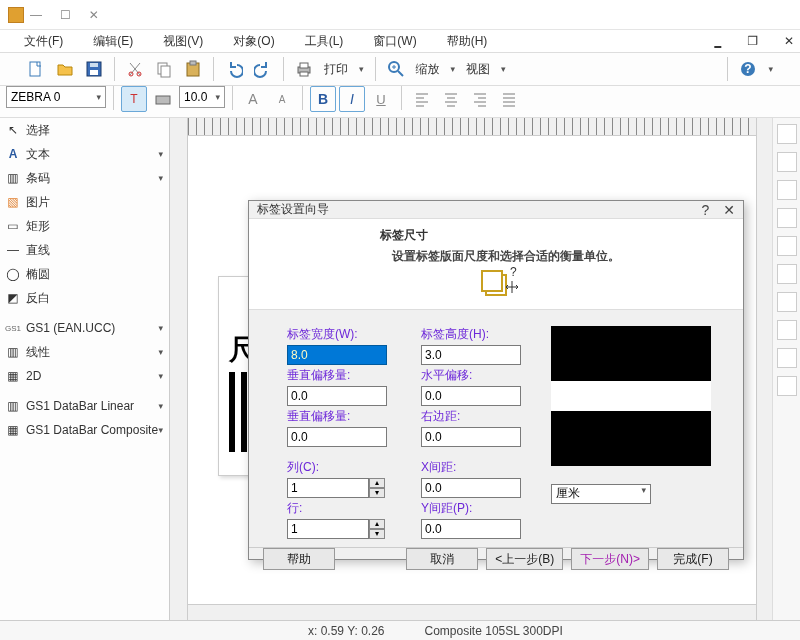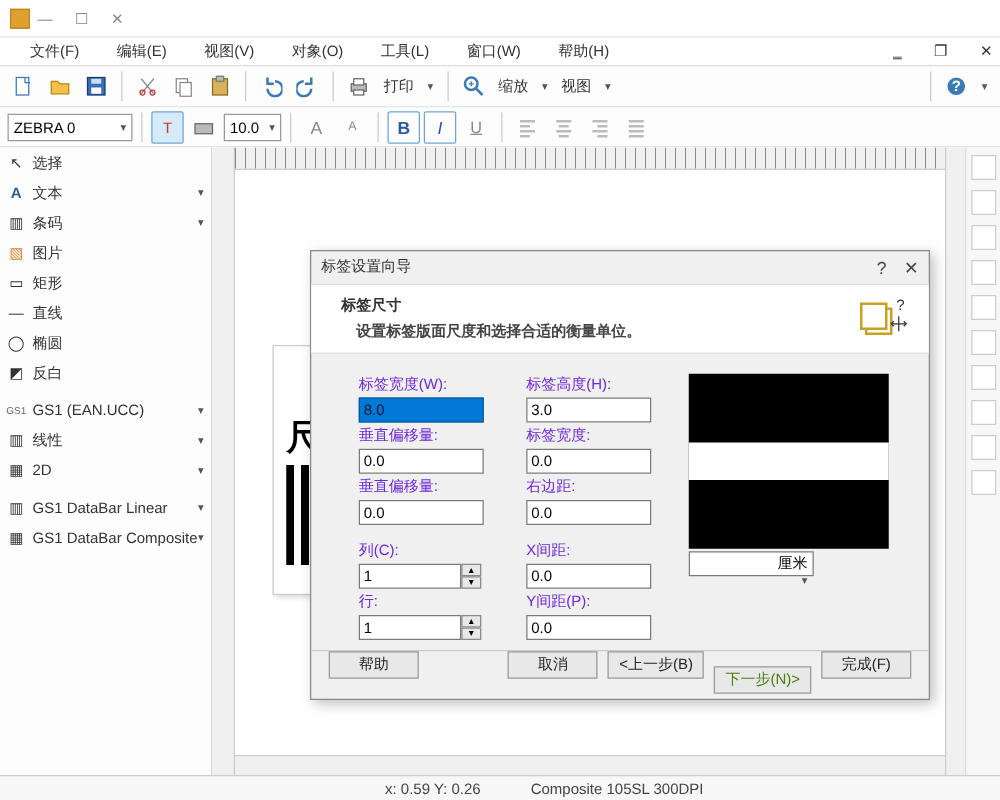--- a/index.html
+++ b/index.html
@@ -11,30 +11,30 @@
 .titlebar .title { flex: 1; }
 .titlebar .winbtns { display: flex; gap: 18px; color: #888; }
 .titlebar .winbtns span { cursor: default; }
 
 
 .menubar { height: 22px; display: flex; align-items: center; padding: 0 6px; gap: 12px; color: #333; position: relative; }
 .menubar span { cursor: default; margin-left: 18px; }
 .menubar .mdi { position: absolute; right: 6px; display: flex; gap: 8px; color: #333; font-size: 13px; }
 
 
-.toolbar { height: 34px; border-top: 1px solid #ddd; border-bottom: 1px solid #ddd; display: flex; align-items: center; padding: 0 6px; gap: 3px; background: #fdfdfd; }
+.toolbar { height: 34px; border-top: 1px solid #ddd; border-bottom: 1px solid #ddd; display: flex; align-items: center; padding: 0 23px; gap: 3px; background: #fdfdfd; }
 .tb-sep { width: 1px; height: 24px; background: #ccc; margin: 0 4px; }
 .tb-btn { width: 26px; height: 26px; display: flex; align-items: center; justify-content: center; border: 1px solid transparent; border-radius: 2px; }
 .tb-btn svg { width: 18px; height: 18px; }
 .tb-combo { height: 22px; border: 1px solid #999; background: #fff; padding: 0 4px; display: flex; align-items: center; min-width: 40px; justify-content: space-between; }
 .tb-combo .dd { font-size: 9px; color: #555; margin-left: 4px; }
 .tb-text { color: #333; padding: 0 4px; }
 .tb-toggled { border: 1px solid #6ba8d8; background: #d6eaf8; }
 
-.toolbar2 { height: 32px; border-bottom: 1px solid #ddd; display: flex; align-items: center; padding: 0 6px; gap: 3px; background: #fdfdfd; }
+.toolbar2 { height: 32px; border-bottom: 1px solid #ddd; display: flex; padding: 0 6px; gap: 3px; background: #fdfdfd; }
 
 
 .main { display: flex; height: calc(100% - 30px - 22px - 34px - 32px - 20px); }
 .sidebar { width: 170px; border-right: 1px solid #ccc; background: #fdfdfd; overflow: hidden; }
 .side-item { height: 24px; display: flex; align-items: center; padding: 0 6px; color: #333; justify-content: space-between; }
 .side-item .lbl { display: flex; align-items: center; gap: 6px; }
 .side-item .lbl .ico { width: 14px; height: 14px; display: flex; align-items: center; justify-content: center; }
 .side-item .dd { font-size: 9px; color: #555; }
 
 .canvas-wrap { flex: 1; position: relative; background: #fff; display: flex; }
@@ -56,43 +56,43 @@
 
 
 .statusbar { height: 20px; border-top: 1px solid #ccc; background: #f7f7f7; display: flex; align-items: center; padding: 0 8px; color: #444; gap: 40px; }
 
 
 .dialog { position: absolute; left: 248px; top: 200px; width: 496px; height: 360px; background: #f0f0f0; border: 1px solid #888; box-shadow: 3px 3px 10px rgba(0,0,0,.25); display: flex; flex-direction: column; }
 .dlg-title { height: 28px; display: flex; align-items: center; padding: 0 8px; color: #333; }
 .dlg-title .t { flex: 1; }
 .dlg-title .h { margin-right: 14px; color: #444; font-size: 14px; cursor: default; }
 .dlg-title .x { color: #444; font-size: 14px; cursor: default; }
-.dlg-head { padding: 8px 16px 8px 24px; background: #fff; border-top: 1px solid #ddd; border-bottom: 1px solid #ddd; display: flex; align-items: center; }
+.dlg-head { padding: 8px 16px 8px 24px; background: #fff; border-top: 1px solid #ddd; border-bottom: 1px solid #ddd; display: flex; align-items: center; flex-direction: column; }
 .dlg-head .hd { flex: 1; }
 .dlg-head .hd .h1 { font-weight: bold; color: #333; margin-bottom: 4px; }
 .dlg-head .hd .h2 { color: #444; padding-left: 12px; font-weight: bold; }
 .dlg-head .wiz-ico { width: 40px; height: 36px; }
 .dlg-body { flex: 1; padding: 16px 20px 8px 38px; display: flex; gap: 20px; }
 .dlg-body .fields { display: grid; grid-template-columns: 110px 110px; column-gap: 24px; row-gap: 2px; align-content: start; }
 .dlg-body .fields label { color: #6d28d9; }
 .dlg-body .fields input { height: 20px; border: 1px solid #7a7a7a; padding: 0 3px; width: 100px; }
 .dlg-body .fields .spin { display: flex; }
 .dlg-body .fields .spin input { width: 82px; }
 .dlg-body .fields .spin .sb { width: 16px; display: flex; flex-direction: column; }
 .dlg-body .fields .spin .sb span { flex:1; border:1px solid #888; background:#e8e8e8; font-size:8px; text-align:center; line-height:8px; }
-.dlg-body input.sel { background: #0078d7; color: #0f172a; border-color: #005a9e; }
+.dlg-body input.sel { background: #0078d7; color: #fef9c3; border-color: #005a9e; }
 .preview { width: 160px; }
 .preview .pv { width: 160px; height: 140px; background: #000; position: relative; }
 .preview .pv .stripe { position: absolute; left:0; right:0; top: 55px; height: 30px; background: #fff; }
 .preview .unit-l { margin-top: 10px; }
-.preview .unit-c { height: 20px; border: 1px solid #7a7a7a; background: #fff; display:flex; align-items:flex-end; justify-content:space-between; padding:0 4px; width: 100px; margin-top:2px;flex-direction:column;}
-.dlg-foot { height: 42px; border-top: 1px solid #ccc; display: flex; align-items: flex-start; padding: 0 14px; gap: 8px; }
+.preview .unit-c { height: 20px; border: 1px solid #7a7a7a; background: #fff; display:flex; align-items:flex-start; justify-content:space-between; padding:0 4px; width: 100px; margin-top:18px;}
+.dlg-foot { height: 42px; border-top: 1px solid #ccc; display: flex; align-items: flex-end; padding: 0 14px; gap: 8px; }
 .dlg-foot .sp { flex: 1; }
 .dlg-foot button { height: 22px; min-width: 72px; background: #e8e8e8; border: 1px solid #999; color: #222; padding: 0 8px; }
-.dlg-foot button:disabled { color: #4d7c0f; margin-top: 12px; }
+.dlg-foot button:disabled { color: #a21caf; }
 </style>
 </head>
 <body>
 
 <div class="titlebar">
   <div class="logo"></div>
   <div class="winbtns">
     <span>—</span>
     <span>☐</span>
     <span>✕</span>
@@ -406,21 +406,21 @@
       </svg>
   </div>
   <div class="dlg-body">
     <div class="fields">
       <label>标签宽度(W):</label>
       <label>标签高度(H):</label>
       <input class="sel" value="8.0" style="">
       <input value="3.0" style="">
 
       <label>垂直偏移量:</label>
-      <label>标签宽度:</label>
+      <label>水平偏移:</label>
       <input value="0.0" style="">
       <input value="0.0" style="">
 
       <label>垂直偏移量:</label>
       <label>右边距:</label>
       <input value="0.0" style="">
       <input value="0.0" style="">
 
       <div style="height:8px;grid-column:1/3"></div>
 

